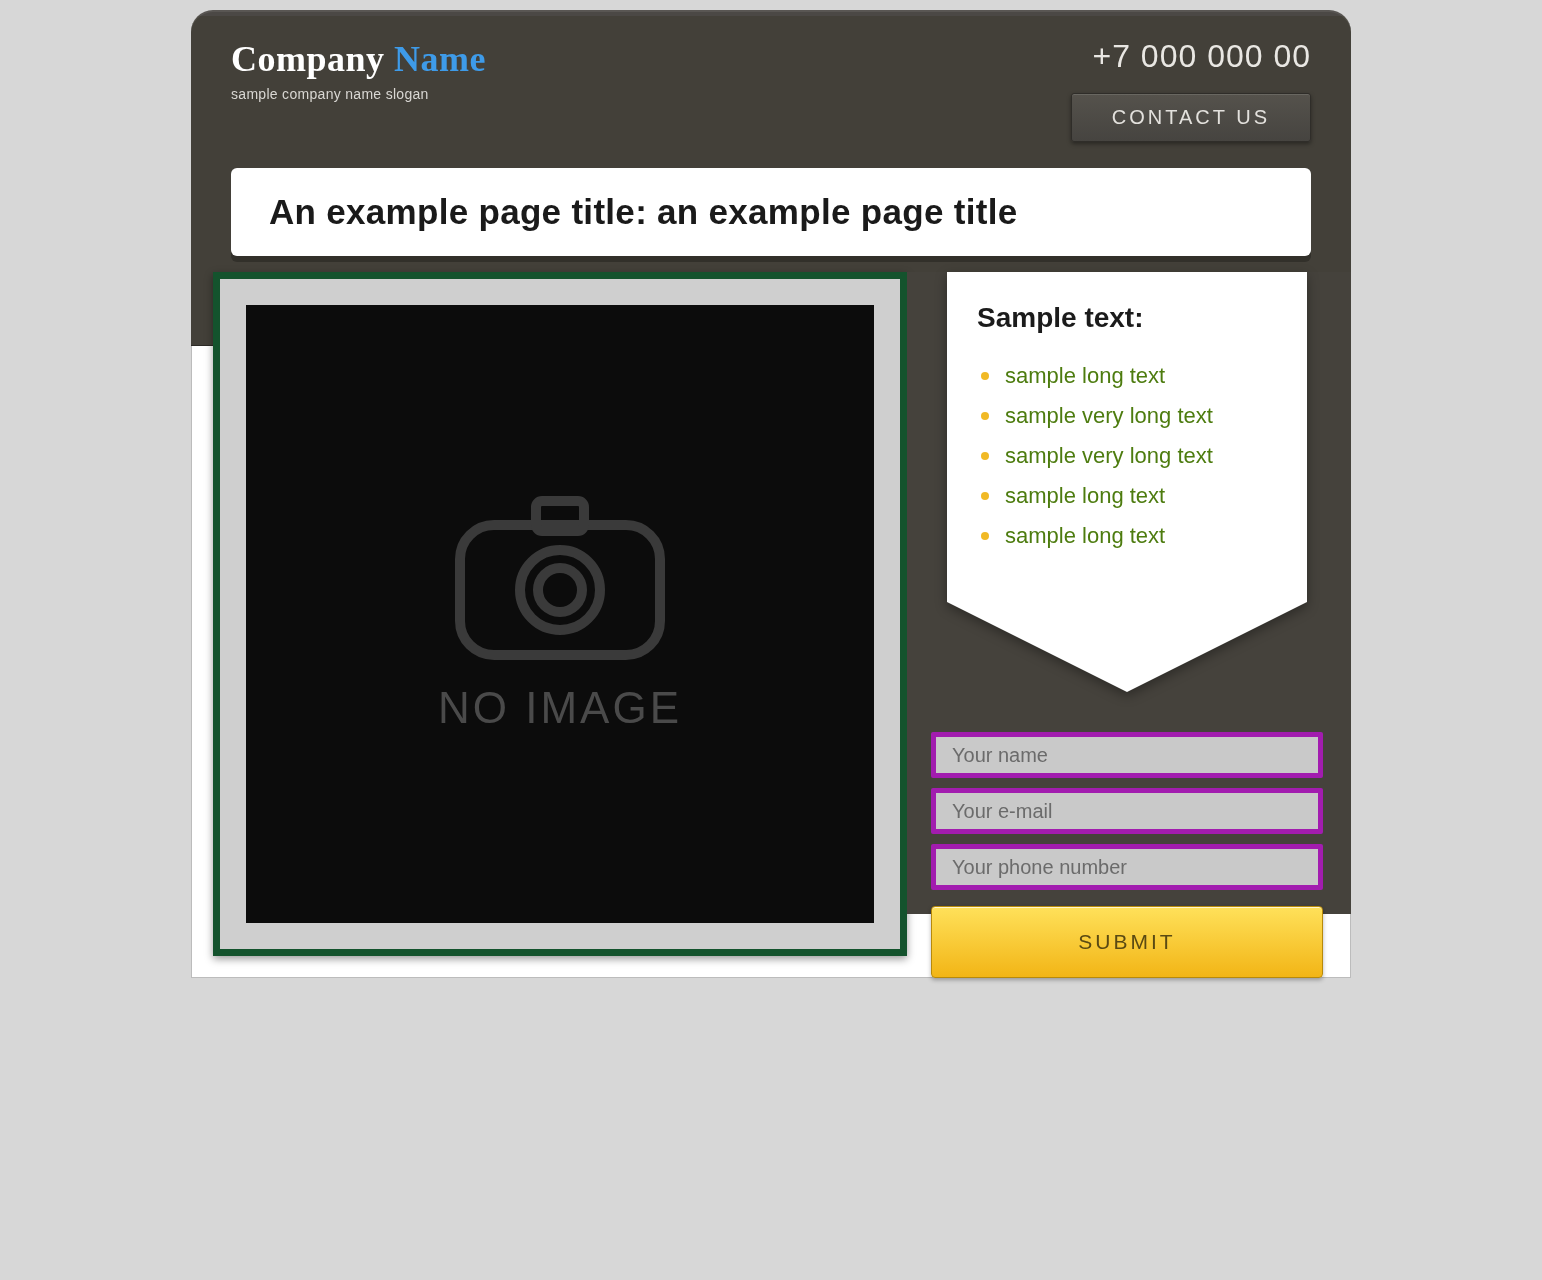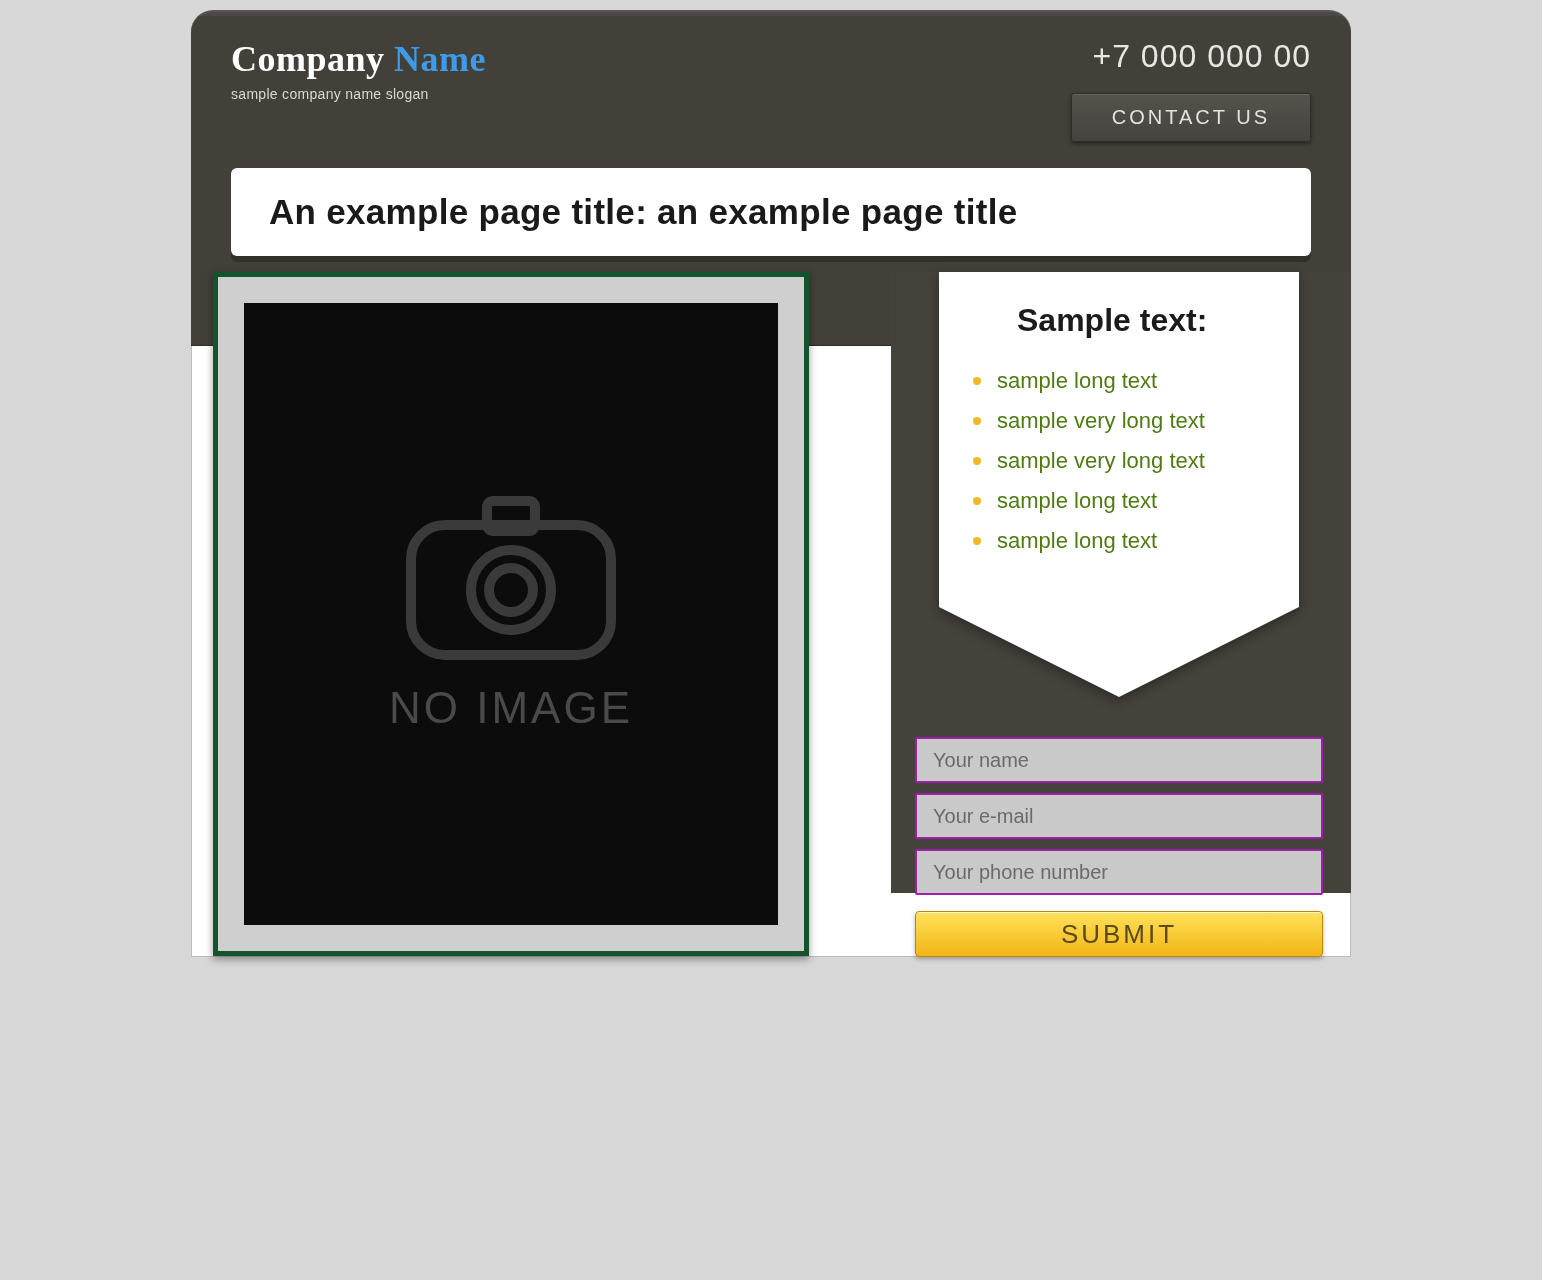--- a/index.html
+++ b/index.html
@@ -96,25 +96,25 @@
     display: flex;
     gap: 0;
     z-index: 1;
     margin-top: -74px;
   }
   .image-col {
     flex: 0 0 700px;
     padding-left: 22px;
   }
   .photo-frame {
-    width: 596px;
+    width: 694px;
     height: 684px;
     background: #cfcfcf;
     padding: 26px;
-    border: 5px solid #14532d;
+    border: 7px solid #14532d;
     box-shadow: 0 3px 8px rgba(0,0,0,0.4);
   }
   .photo-inner {
     width: 100%; height: 100%;
     background: #0c0c0c;
     display: flex;
     flex-direction: column;
     align-items: center;
     justify-content: center;
   }
@@ -151,24 +151,23 @@
   .ribbon::after {
     content: "";
     position: absolute;
     left: 0; right: 0;
     bottom: -90px;
     height: 90px;
     background: #fff;
     clip-path: polygon(0 0, 100% 0, 50% 100%);
   }
   .ribbon h2 {
-    font-size: 32px;
+    font-size: 28px;
     color: #1b1b1b;
     margin-bottom: 22px;
-    margin-left: 48px;
   }
   .ribbon ul { list-style: none; }
   .ribbon li {
     color: #4d7c0f;
     font-size: 22px;
     padding: 7px 0 7px 28px;
     position: relative;
   }
   .ribbon li::before {
     content: "";
@@ -182,36 +181,36 @@
     position: relative;
     z-index: 1;
     margin-top: 130px;
   }
   .form-wrap input[type=text] {
     display: block;
     width: 100%;
     height: 46px;
     margin-bottom: 10px;
     background: #c9c9c9;
-    border: 2px solid #a21caf;
+    border: 5px solid #a21caf;
     padding: 0 16px;
     font-size: 20px;
     color: #444;
     border-radius: 2px;
   }
   .form-wrap input[type=text]::placeholder { color: #6b6b6b; }
   .submit-btn {
     width: 100%;
-    height: 46px;
+    height: 72px;
     margin-top: 6px;
     background: linear-gradient(#ffe15a, #f2b516);
     border: 1px solid #b88a0a;
     border-radius: 4px;
     color: #5a4a13;
-    font-size: 26px;
+    font-size: 21px;
     letter-spacing: 3px;
     cursor: pointer;
     box-shadow: inset 0 1px 0 rgba(255,255,255,0.7), 0 2px 4px rgba(0,0,0,0.3);
   }
 </style>
 </head>
 <body>
 
 <div class="frame">
   <div class="below-header-bg"></div>

